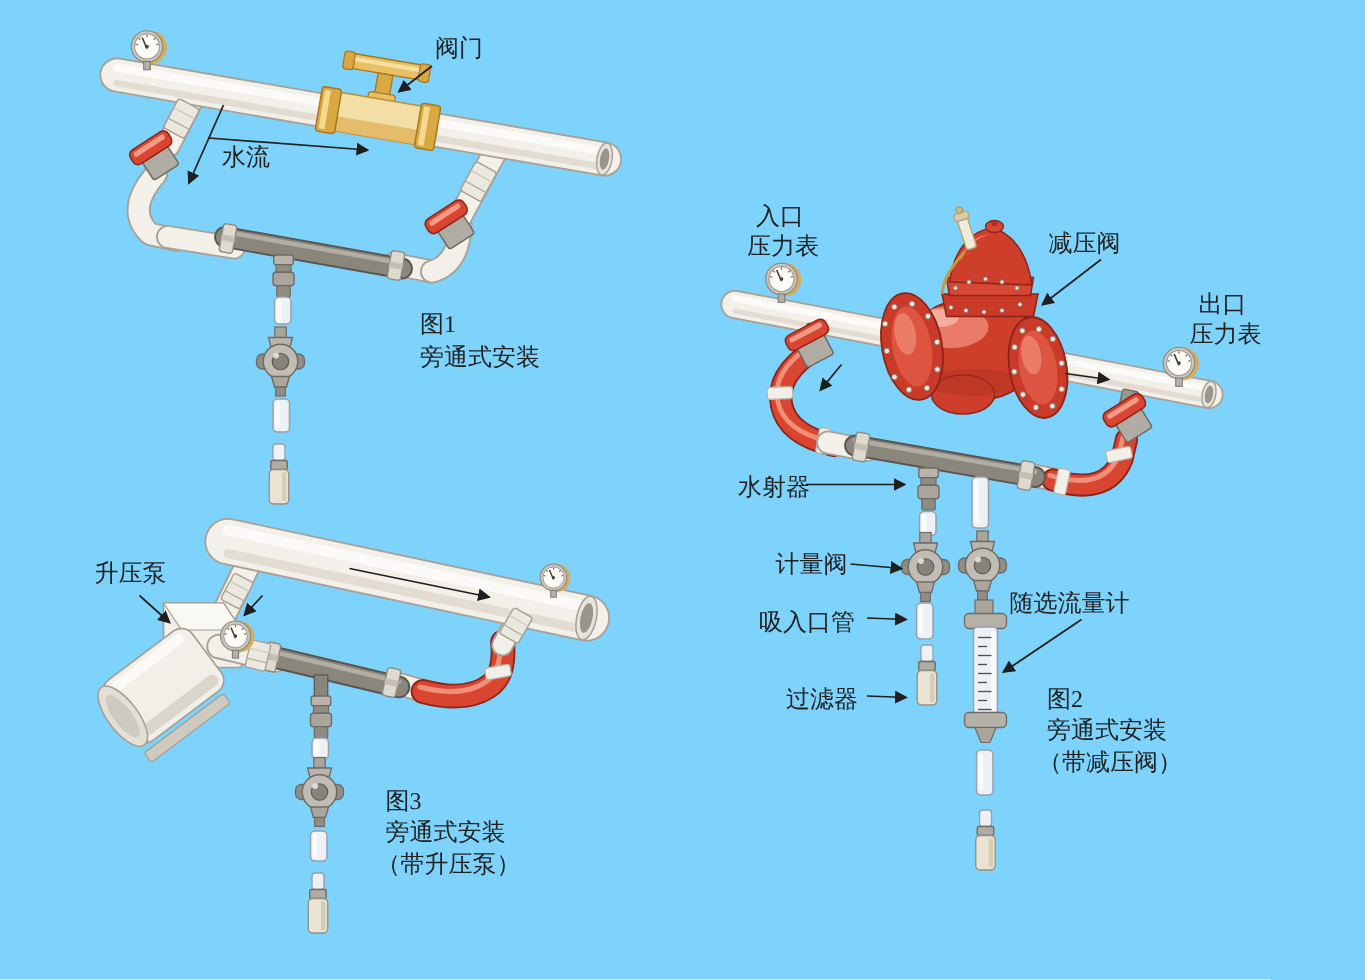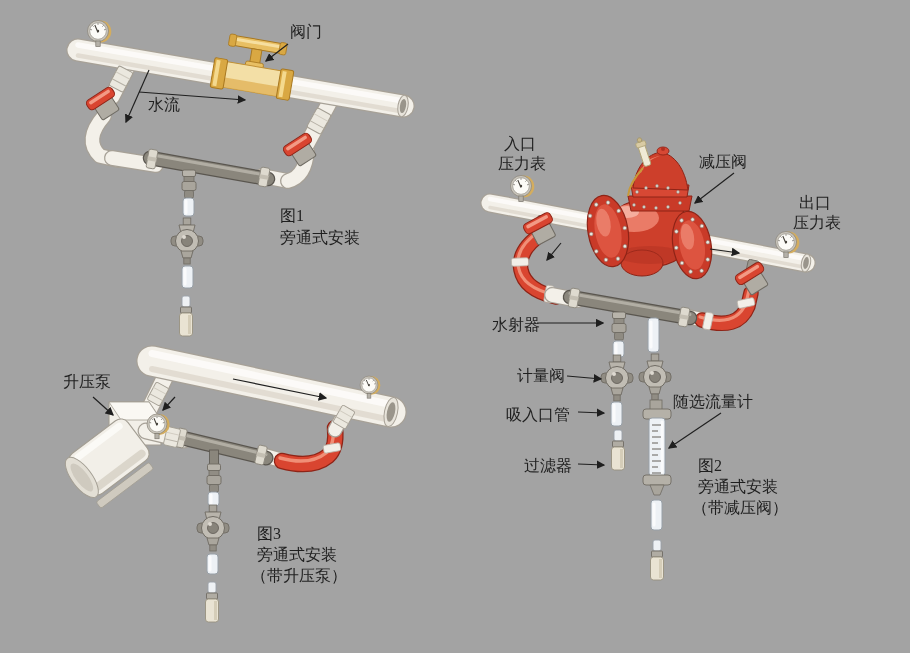--- a/index.html
+++ b/index.html
@@ -1,16 +1,16 @@
 <!DOCTYPE html>
 <html><head>
 <meta charset="utf-8">
 <style>
   html,body{margin:0;padding:0;background:#ffffff;}
-  .stage{position:relative;width:910px;height:653px;background:#a3a3a3;overflow:hidden;}
+  .stage{position:relative;width:910px;height:653px;background:#7dd3fc;overflow:hidden;}
   svg{display:block;}
   .po{stroke:#a7a197;fill:none;stroke-linecap:round;stroke-linejoin:round}
   .pf{stroke:#f3f0e9;fill:none;stroke-linecap:round;stroke-linejoin:round}
   .ph{stroke:#fefdfb;fill:none;stroke-linecap:round;opacity:.8}
   .ps{stroke:#dcd6ca;fill:none;stroke-linecap:round;opacity:.75}
   .go{stroke:#5a564f;fill:none;stroke-linecap:round}
   .gf{stroke:#8a867c;fill:none;stroke-linecap:round}
   .gh{stroke:#b6b2a8;fill:none;stroke-linecap:round;opacity:.9}
   .ro{stroke:#8e2417;fill:none;stroke-linecap:round}
   .rf{stroke:#d94530;fill:none;stroke-linecap:round}

